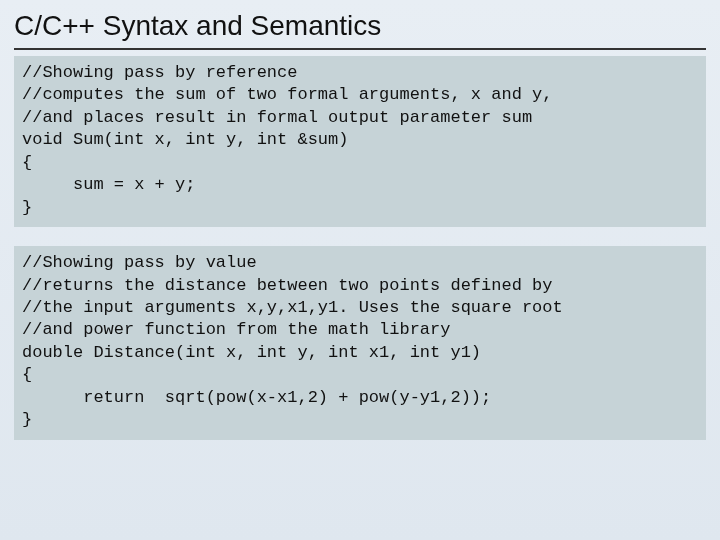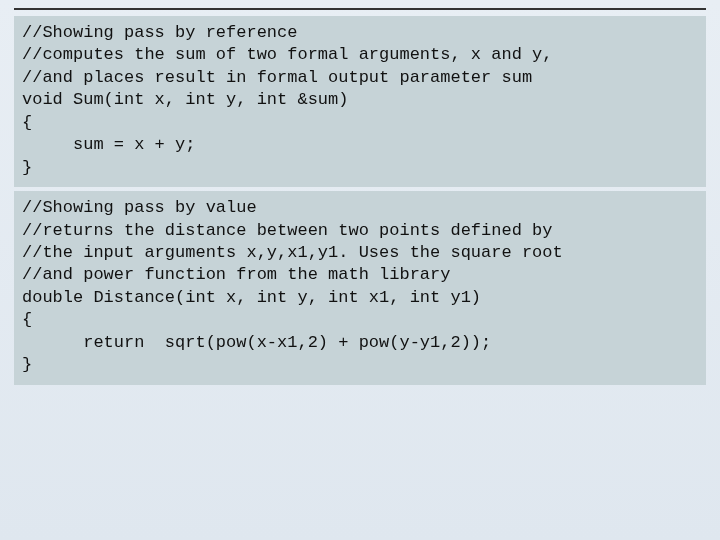--- a/index.html
+++ b/index.html
@@ -26,32 +26,33 @@
   .underline {
     height: 2px;
     background: #333;
     width: 100%;
     margin-bottom: 6px;
   }
   .code-block {
     background: #c6d3d7;
     border: 0;
     padding: 6px 8px 8px 8px;
-    margin: 0 0 4px 0;
+    margin: 0 0 19px 0;
     font-family: "Courier New", Courier, monospace;
     font-size: 17px;
     line-height: 1.32;
     color: #111;
     white-space: pre;
   }
 </style>
 </head>
 <body>
 
 <div class="slide">
+  <div class="title">C/C++ Syntax and Semantics</div>
   <div class="underline"></div>
 
   <div class="code-block">//Showing pass by reference
 //computes the sum of two formal arguments, x and y,
 //and places result in formal output parameter sum
 void Sum(int x, int y, int &amp;sum)
 {
      sum = x + y;
 }</div>
 

